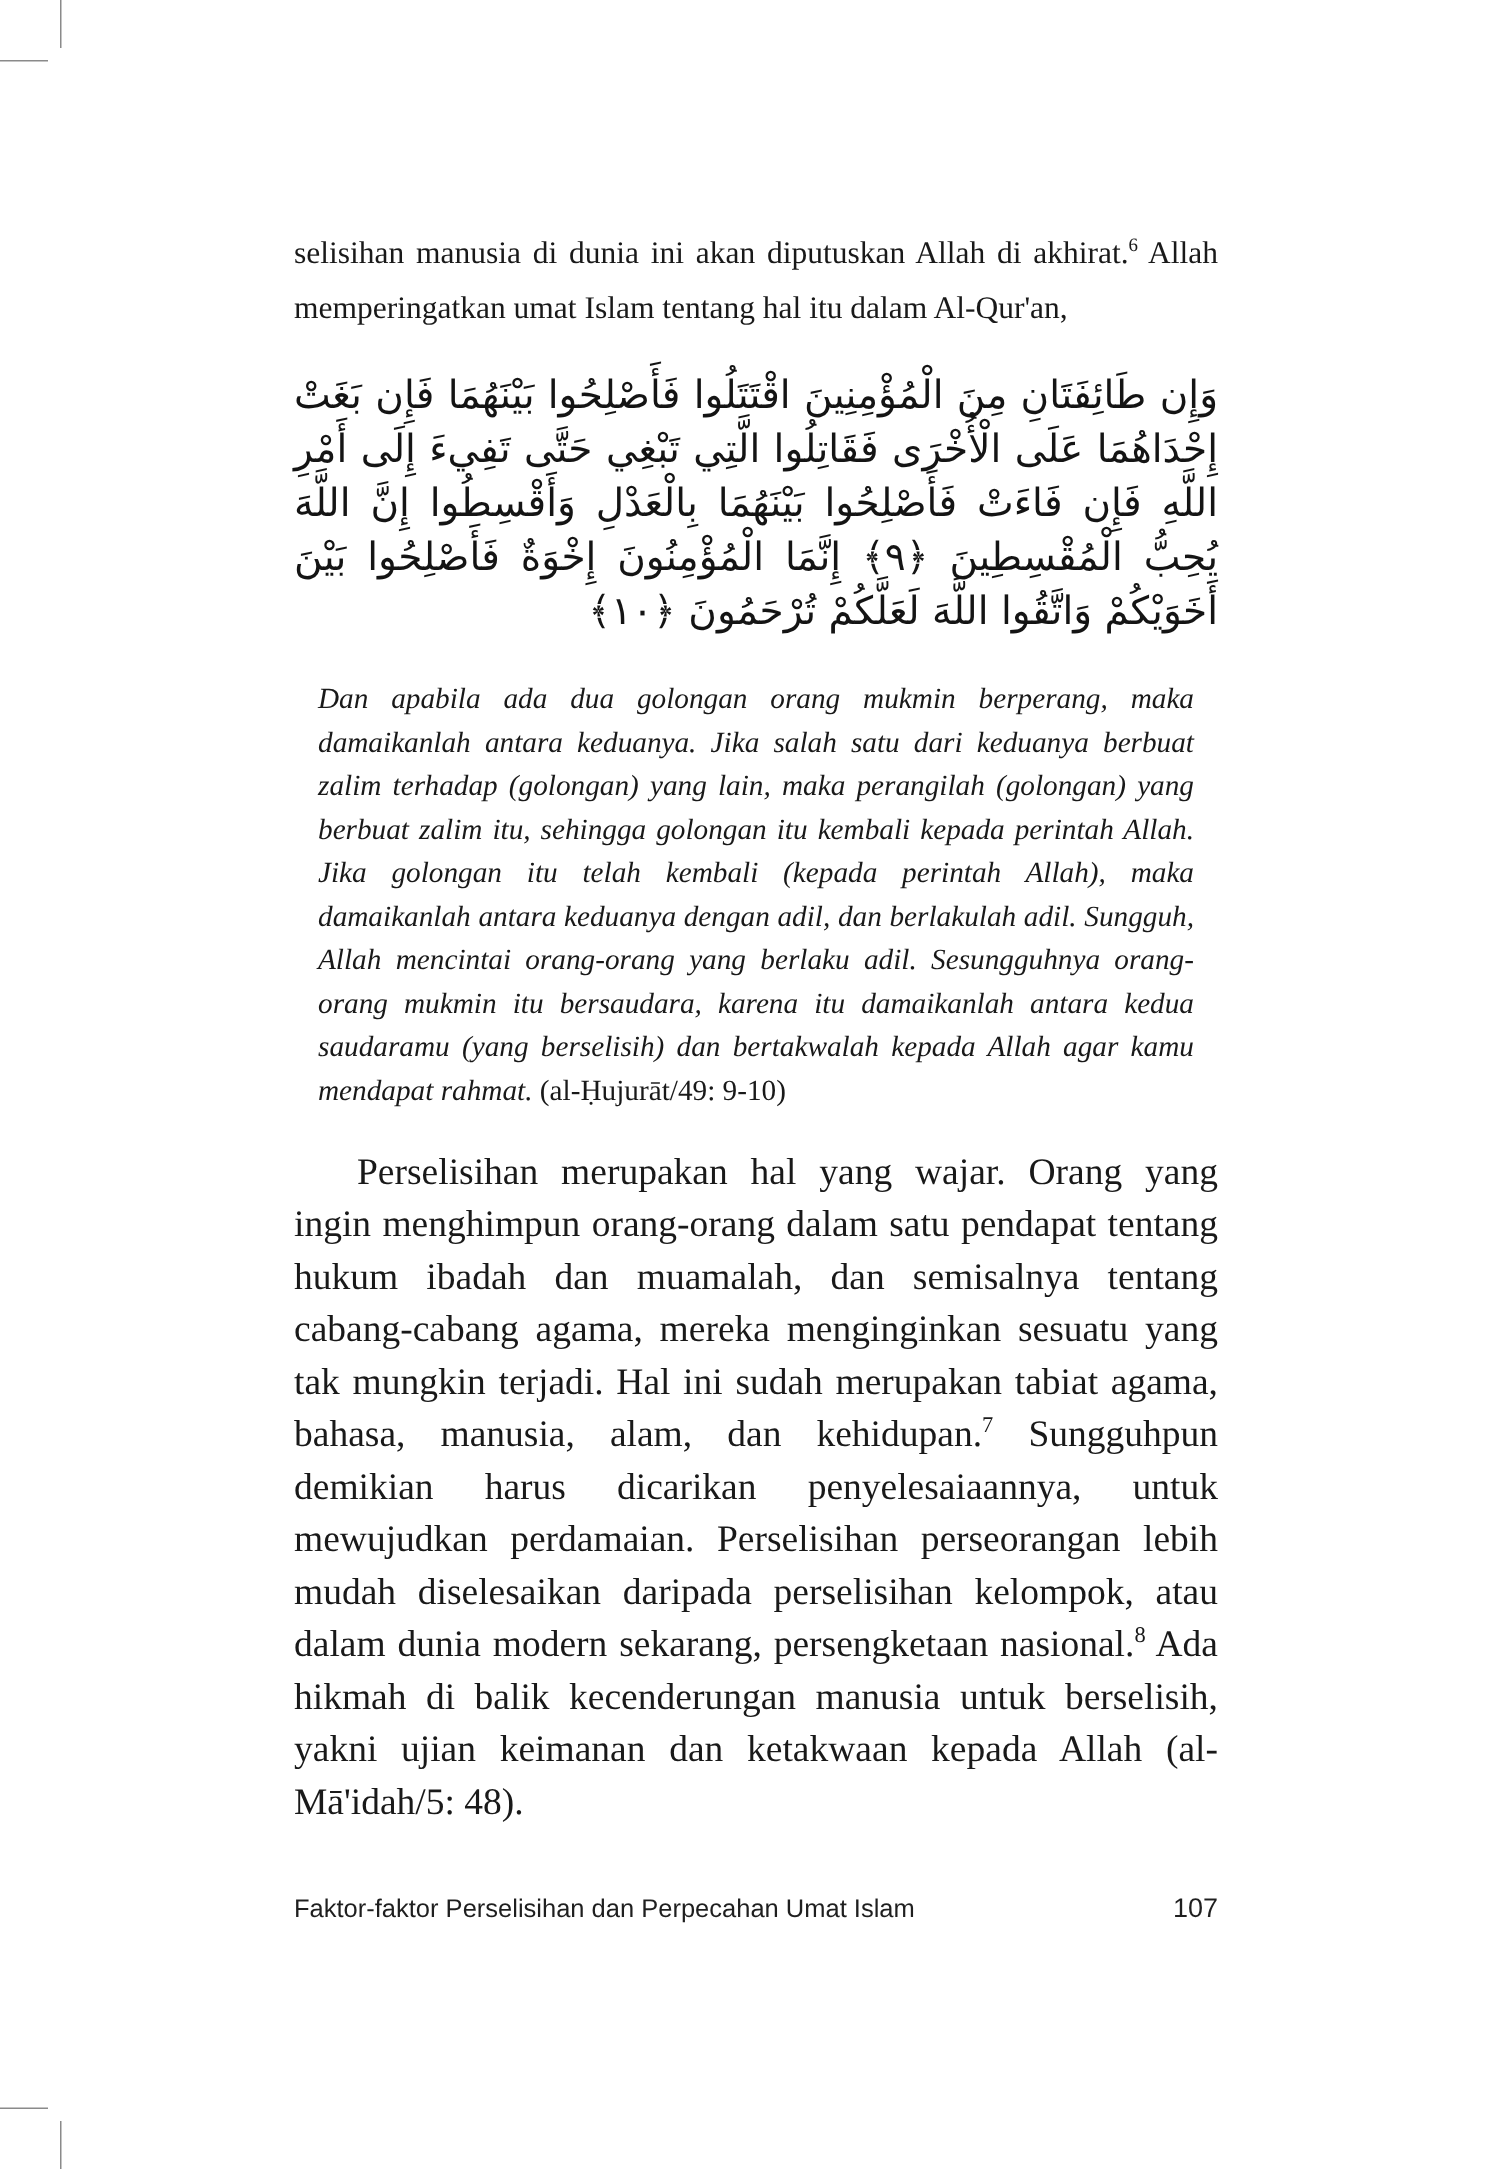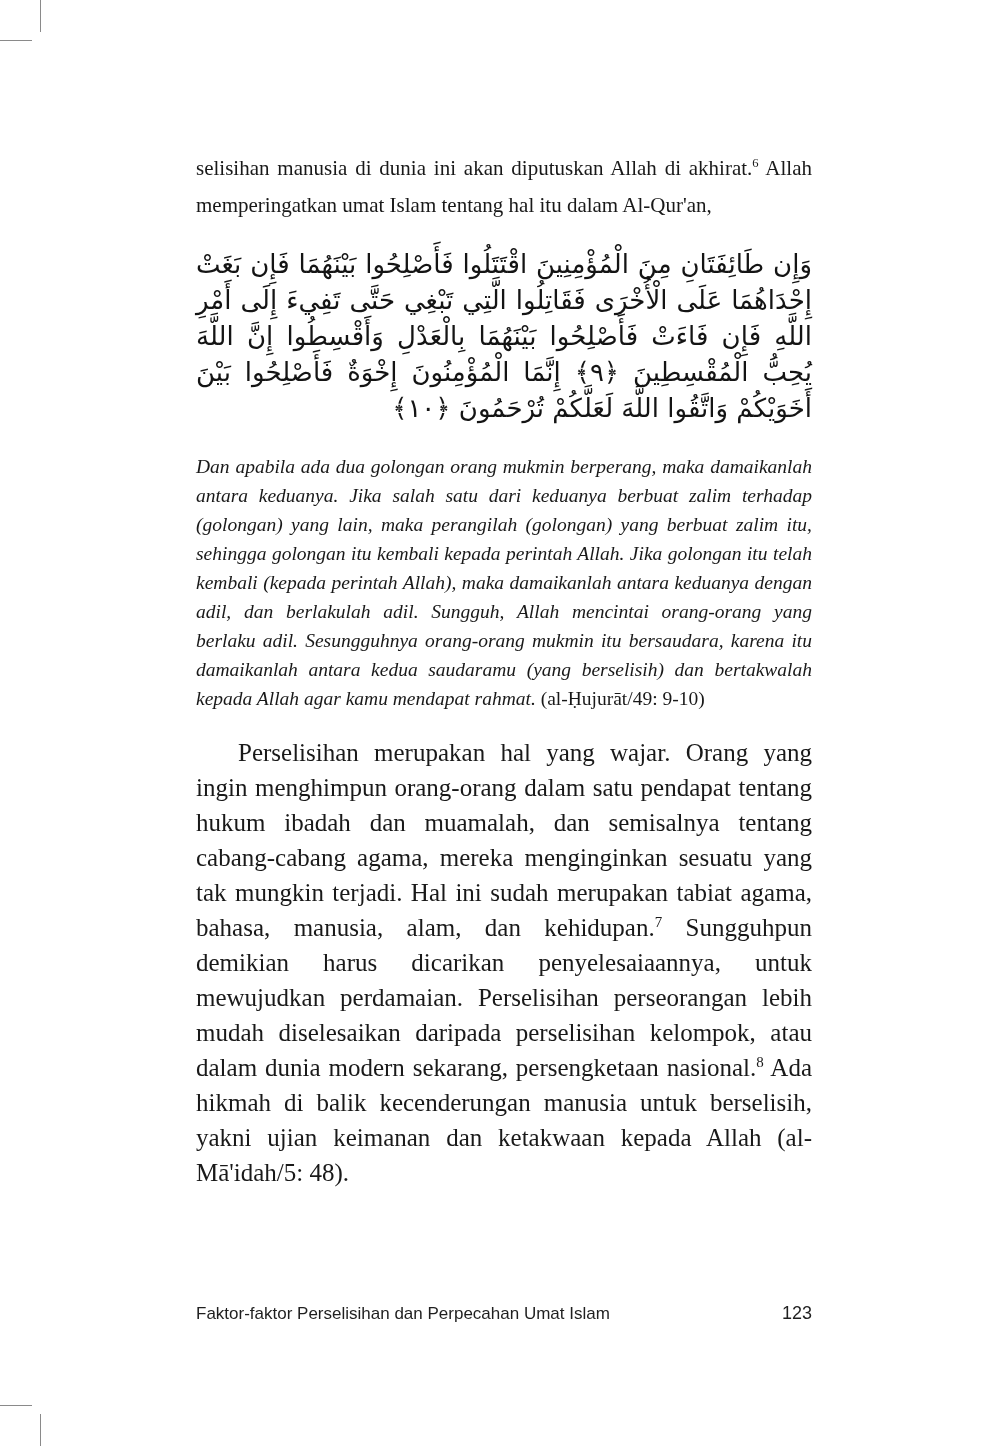--- a/index.html
+++ b/index.html
@@ -45,21 +45,21 @@
     direction: rtl;
     unicode-bidi: embed;
     font-family: "DejaVu Sans", sans-serif;
     font-size: 26px;
     line-height: 36px;
     text-align: justify;
     margin: 22px 0 26px 0;
     color: #141414;
   }
   .translation {
-    margin: 0;
+    margin: 16px;
     font-size: 19.5px;
     line-height: 29px;
     text-align: justify;
     font-style: italic;
   }
   .translation .roman {
     font-style: normal;
   }
   .body-par {
     margin: 22px 0 0 0;
@@ -72,21 +72,20 @@
     position: absolute;
     left: 196px;
     top: 1262px;
     width: 616px;
     display: flex;
     justify-content: space-between;
     align-items: center;
     font-family: "Liberation Sans", sans-serif;
     font-size: 17px;
     color: #1f1f1f;
-    margin-top: 41px;
   }
   .footer .pageno {
     font-size: 18px;
   }
 </style>
 </head>
 <body>
 
 <div class="sheet">
 
@@ -106,16 +105,16 @@
     <div class="arabic" dir="rtl">وَإِن طَائِفَتَانِ مِنَ الْمُؤْمِنِينَ اقْتَتَلُوا فَأَصْلِحُوا بَيْنَهُمَا فَإِن بَغَتْ إِحْدَاهُمَا عَلَى الْأُخْرَى فَقَاتِلُوا الَّتِي تَبْغِي حَتَّى تَفِيءَ إِلَى أَمْرِ اللَّهِ فَإِن فَاءَتْ فَأَصْلِحُوا بَيْنَهُمَا بِالْعَدْلِ وَأَقْسِطُوا إِنَّ اللَّهَ يُحِبُّ الْمُقْسِطِينَ ﴿٩﴾ إِنَّمَا الْمُؤْمِنُونَ إِخْوَةٌ فَأَصْلِحُوا بَيْنَ أَخَوَيْكُمْ وَاتَّقُوا اللَّهَ لَعَلَّكُمْ تُرْحَمُونَ ﴿١٠﴾</div>
 
     <p class="translation"><span>Dan apabila ada dua golongan orang mukmin berperang, maka damaikanlah antara keduanya. Jika salah satu dari keduanya berbuat zalim terhadap (golongan) yang lain, maka perangilah (golongan) yang berbuat zalim itu, sehingga golongan itu kembali kepada perintah Allah. Jika golongan itu telah kembali (kepada perintah Allah), maka damaikanlah antara keduanya dengan adil, dan berlakulah adil. Sungguh, Allah mencintai orang-orang yang berlaku adil. Sesungguhnya orang-orang mukmin itu bersaudara, karena itu damaikanlah antara kedua saudaramu (yang berselisih) dan bertakwalah kepada Allah agar kamu mendapat rahmat.</span><span class="roman"> (al-Ḥujurāt/49: 9-10)</span></p>
 
     <p class="body-par"><span>Perselisihan merupakan hal yang wajar. Orang yang ingin menghimpun orang-orang dalam satu pendapat tentang hukum ibadah dan muamalah, dan semisalnya tentang cabang-cabang agama, mereka menginginkan sesuatu yang tak mungkin terjadi. Hal ini sudah merupakan tabiat agama, bahasa, manusia, alam, dan kehidupan.</span><sup class="fn">7</sup><span> Sungguhpun demikian harus dicarikan penyelesaiaannya, untuk mewujudkan perdamaian. Perselisihan perseorangan lebih mudah diselesaikan daripada perselisihan kelompok, atau dalam dunia modern sekarang, persengketaan nasional.</span><sup class="fn">8</sup><span> Ada hikmah di balik kecenderungan manusia untuk berselisih, yakni ujian keimanan dan ketakwaan kepada Allah (al-Mā'idah/5: 48).</span></p>
 
   </div>
 
   <div class="footer">
     <span>Faktor-faktor Perselisihan dan Perpecahan Umat Islam</span>
-    <span class="pageno">123</span>
+    <span class="pageno">107</span>
   </div>
 
 </div>
 
 </body></html>

